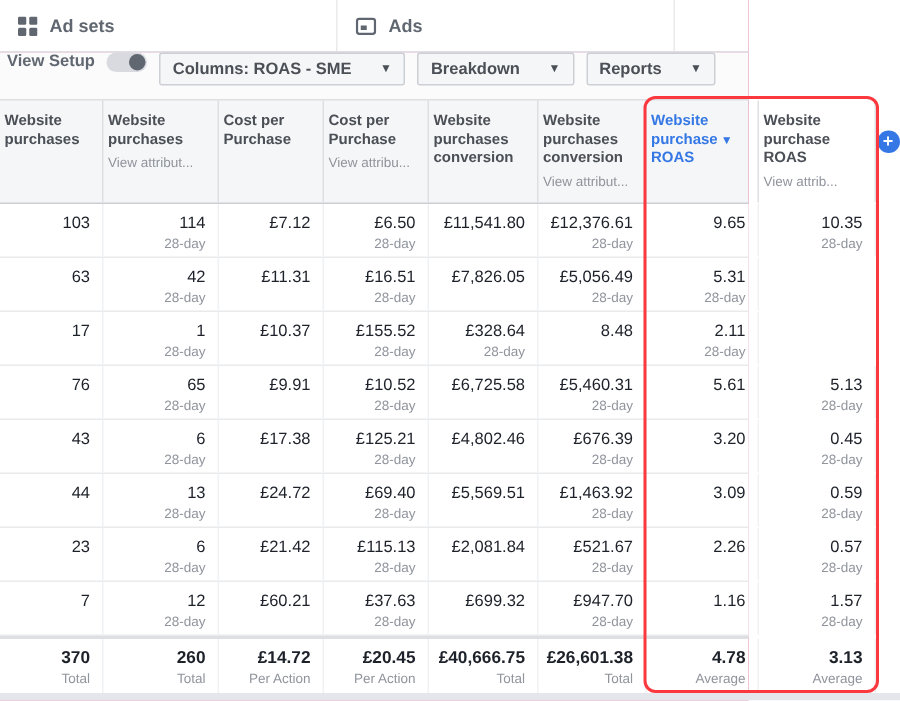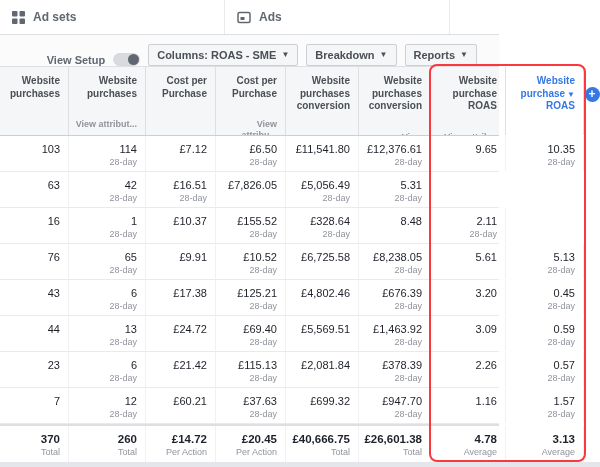--- a/index.html
+++ b/index.html
@@ -19,53 +19,53 @@
   }
   .tab {
     width: 225px; display: flex; align-items: center; gap: 8px;
     padding-left: 12px; border-right: 1px solid #e9eaeb;
     color: #606770; font-size: 12px; font-weight: 700; cursor: pointer;
   }
   .tab .ticon { display: inline-flex; align-items: center; }
 
   
   .toolbar {
-    height: 31px; display: flex; align-items: flex-end; justify-content: flex-end;
+    height: 31px; display: flex; align-items: flex-start; justify-content: flex-end;
     gap: 8px; padding-right: 22px; background: #fbfbfc;
   }
   .vs-label { font-size: 11px; font-weight: 700; color: #606770; }
   .toggle {
     width: 27px; height: 13px; border-radius: 7px; background: #d8dadf;
     position: relative; cursor: pointer;
   }
   .toggle .knob {
     position: absolute; right: 1px; top: 1px; width: 11px; height: 11px;
     border-radius: 50%; background: #606770;
   }
   .tb-btn {
-    height: 22px; display: inline-flex; align-items: center; gap: 5px;
+    height: 22px; display: inline-flex; align-items: center; gap: 19px;
     padding: 0 8px; background: #f5f6f7; border: 1px solid #ccd0d5;
     border-radius: 2px; font-size: 11px; font-weight: 700; color: #4b4f56;
     cursor: pointer; white-space: nowrap;
   }
   .caret { font-size: 8px; color: #4b4f56; line-height: 1; }
 
   
   .grid-row { display: grid; grid-template-columns: 68px 77px 70px 70px 73px 72px 75px 78px 17px; }
   .thead {
     background: #f5f6f7; height: 70px;
     border-top: 1px solid #dddfe2; border-bottom: 1px solid #ccd0d5;
   }
   .th {
-    padding: 8px 8px 6px 3px; text-align: right;
+    padding: 8px 8px 6px 3px; 
     font-size: 10px; font-weight: 700; color: #4b4f56; line-height: 1.25;
     border-left: 1px solid #dddfe2; cursor: pointer; overflow: hidden;
   }
   .th:first-child { border-left: none; }
-  .h-sub { color: #90949c; font-weight: 700; font-size: 9px; margin-top: 19px; }
+  .h-sub { color: #90949c; font-weight: 400; font-size: 9px; margin-top: 3px; }
   .th-sorted .h-title { color: #3578e5; }
   .sort-caret { margin-left: 2px; font-size: 8px; color: #3578e5; }
   .th-plus { display: flex; justify-content: center; padding-top: 20px; border-left: 1px solid #dddfe2; }
   .plus-btn {
     width: 15px; height: 15px; border-radius: 50%; background: #3578e5;
     color: #fff; font-size: 12px; line-height: 14px; text-align: center;
     cursor: pointer; font-weight: 700;
   }
 
   .tbody { background: #fff; }
@@ -160,30 +160,30 @@
       <div class="h-title">Cost per Purchase</div>
       <div class="h-sub">View attribu...</div>
     </div>
     <div class="th">
       <div class="h-title">Website purchases conversion</div>
     </div>
     <div class="th">
       <div class="h-title">Website purchases conversion</div>
       <div class="h-sub">View attribut...</div>
     </div>
-    <div class="th">
-      <div class="h-title">Website purchase ROAS</div>
-      <div class="h-sub">View attrib...</div>
-    </div>
     <div class="th th-sorted">
       <div class="h-title">
         <span>Website purchase</span><span class="sort-caret">▼</span>
         <div>ROAS</div>
       </div>
     </div>
+    <div class="th">
+      <div class="h-title">Website purchase ROAS</div>
+      <div class="h-sub">View attrib...</div>
+    </div>
     <div class="th-plus">
       <span class="plus-btn">+</span>
     </div>
   </div>
 
   <div class="tbody">
       <div class="tr grid-row">
       <div class="td">
           <div class="val">103</div>
           <div class="sub"></div>
@@ -221,40 +221,44 @@
       <div class="tr grid-row">
       <div class="td">
           <div class="val">63</div>
           <div class="sub"></div>
         </div>
       <div class="td">
           <div class="val">42</div>
           <div class="sub">28-day</div>
         </div>
       <div class="td">
+          <div class="val">£11.31</div>
+          <div class="sub"></div>
+        </div>
+      <div class="td">
           <div class="val">£16.51</div>
           <div class="sub">28-day</div>
         </div>
       <div class="td">
           <div class="val">£7,826.05</div>
           <div class="sub"></div>
         </div>
       <div class="td">
           <div class="val">£5,056.49</div>
           <div class="sub">28-day</div>
         </div>
       <div class="td">
           <div class="val">5.31</div>
           <div class="sub">28-day</div>
         </div>
       <div class="td"></div>
     </div>
       <div class="tr grid-row">
       <div class="td">
-          <div class="val">16</div>
+          <div class="val">17</div>
           <div class="sub"></div>
         </div>
       <div class="td">
           <div class="val">1</div>
           <div class="sub">28-day</div>
         </div>
       <div class="td">
           <div class="val">£10.37</div>
           <div class="sub"></div>
         </div>
@@ -291,21 +295,21 @@
         </div>
       <div class="td">
           <div class="val">£10.52</div>
           <div class="sub">28-day</div>
         </div>
       <div class="td">
           <div class="val">£6,725.58</div>
           <div class="sub"></div>
         </div>
       <div class="td">
-          <div class="val">£8,238.05</div>
+          <div class="val">£5,460.31</div>
           <div class="sub">28-day</div>
         </div>
       <div class="td">
           <div class="val">5.61</div>
           <div class="sub"></div>
         </div>
       <div class="td">
           <div class="val">5.13</div>
           <div class="sub">28-day</div>
         </div>
@@ -396,21 +400,21 @@
         </div>
       <div class="td">
           <div class="val">£115.13</div>
           <div class="sub">28-day</div>
         </div>
       <div class="td">
           <div class="val">£2,081.84</div>
           <div class="sub"></div>
         </div>
       <div class="td">
-          <div class="val">£378.39</div>
+          <div class="val">£521.67</div>
           <div class="sub">28-day</div>
         </div>
       <div class="td">
           <div class="val">2.26</div>
           <div class="sub"></div>
         </div>
       <div class="td">
           <div class="val">0.57</div>
           <div class="sub">28-day</div>
         </div>

